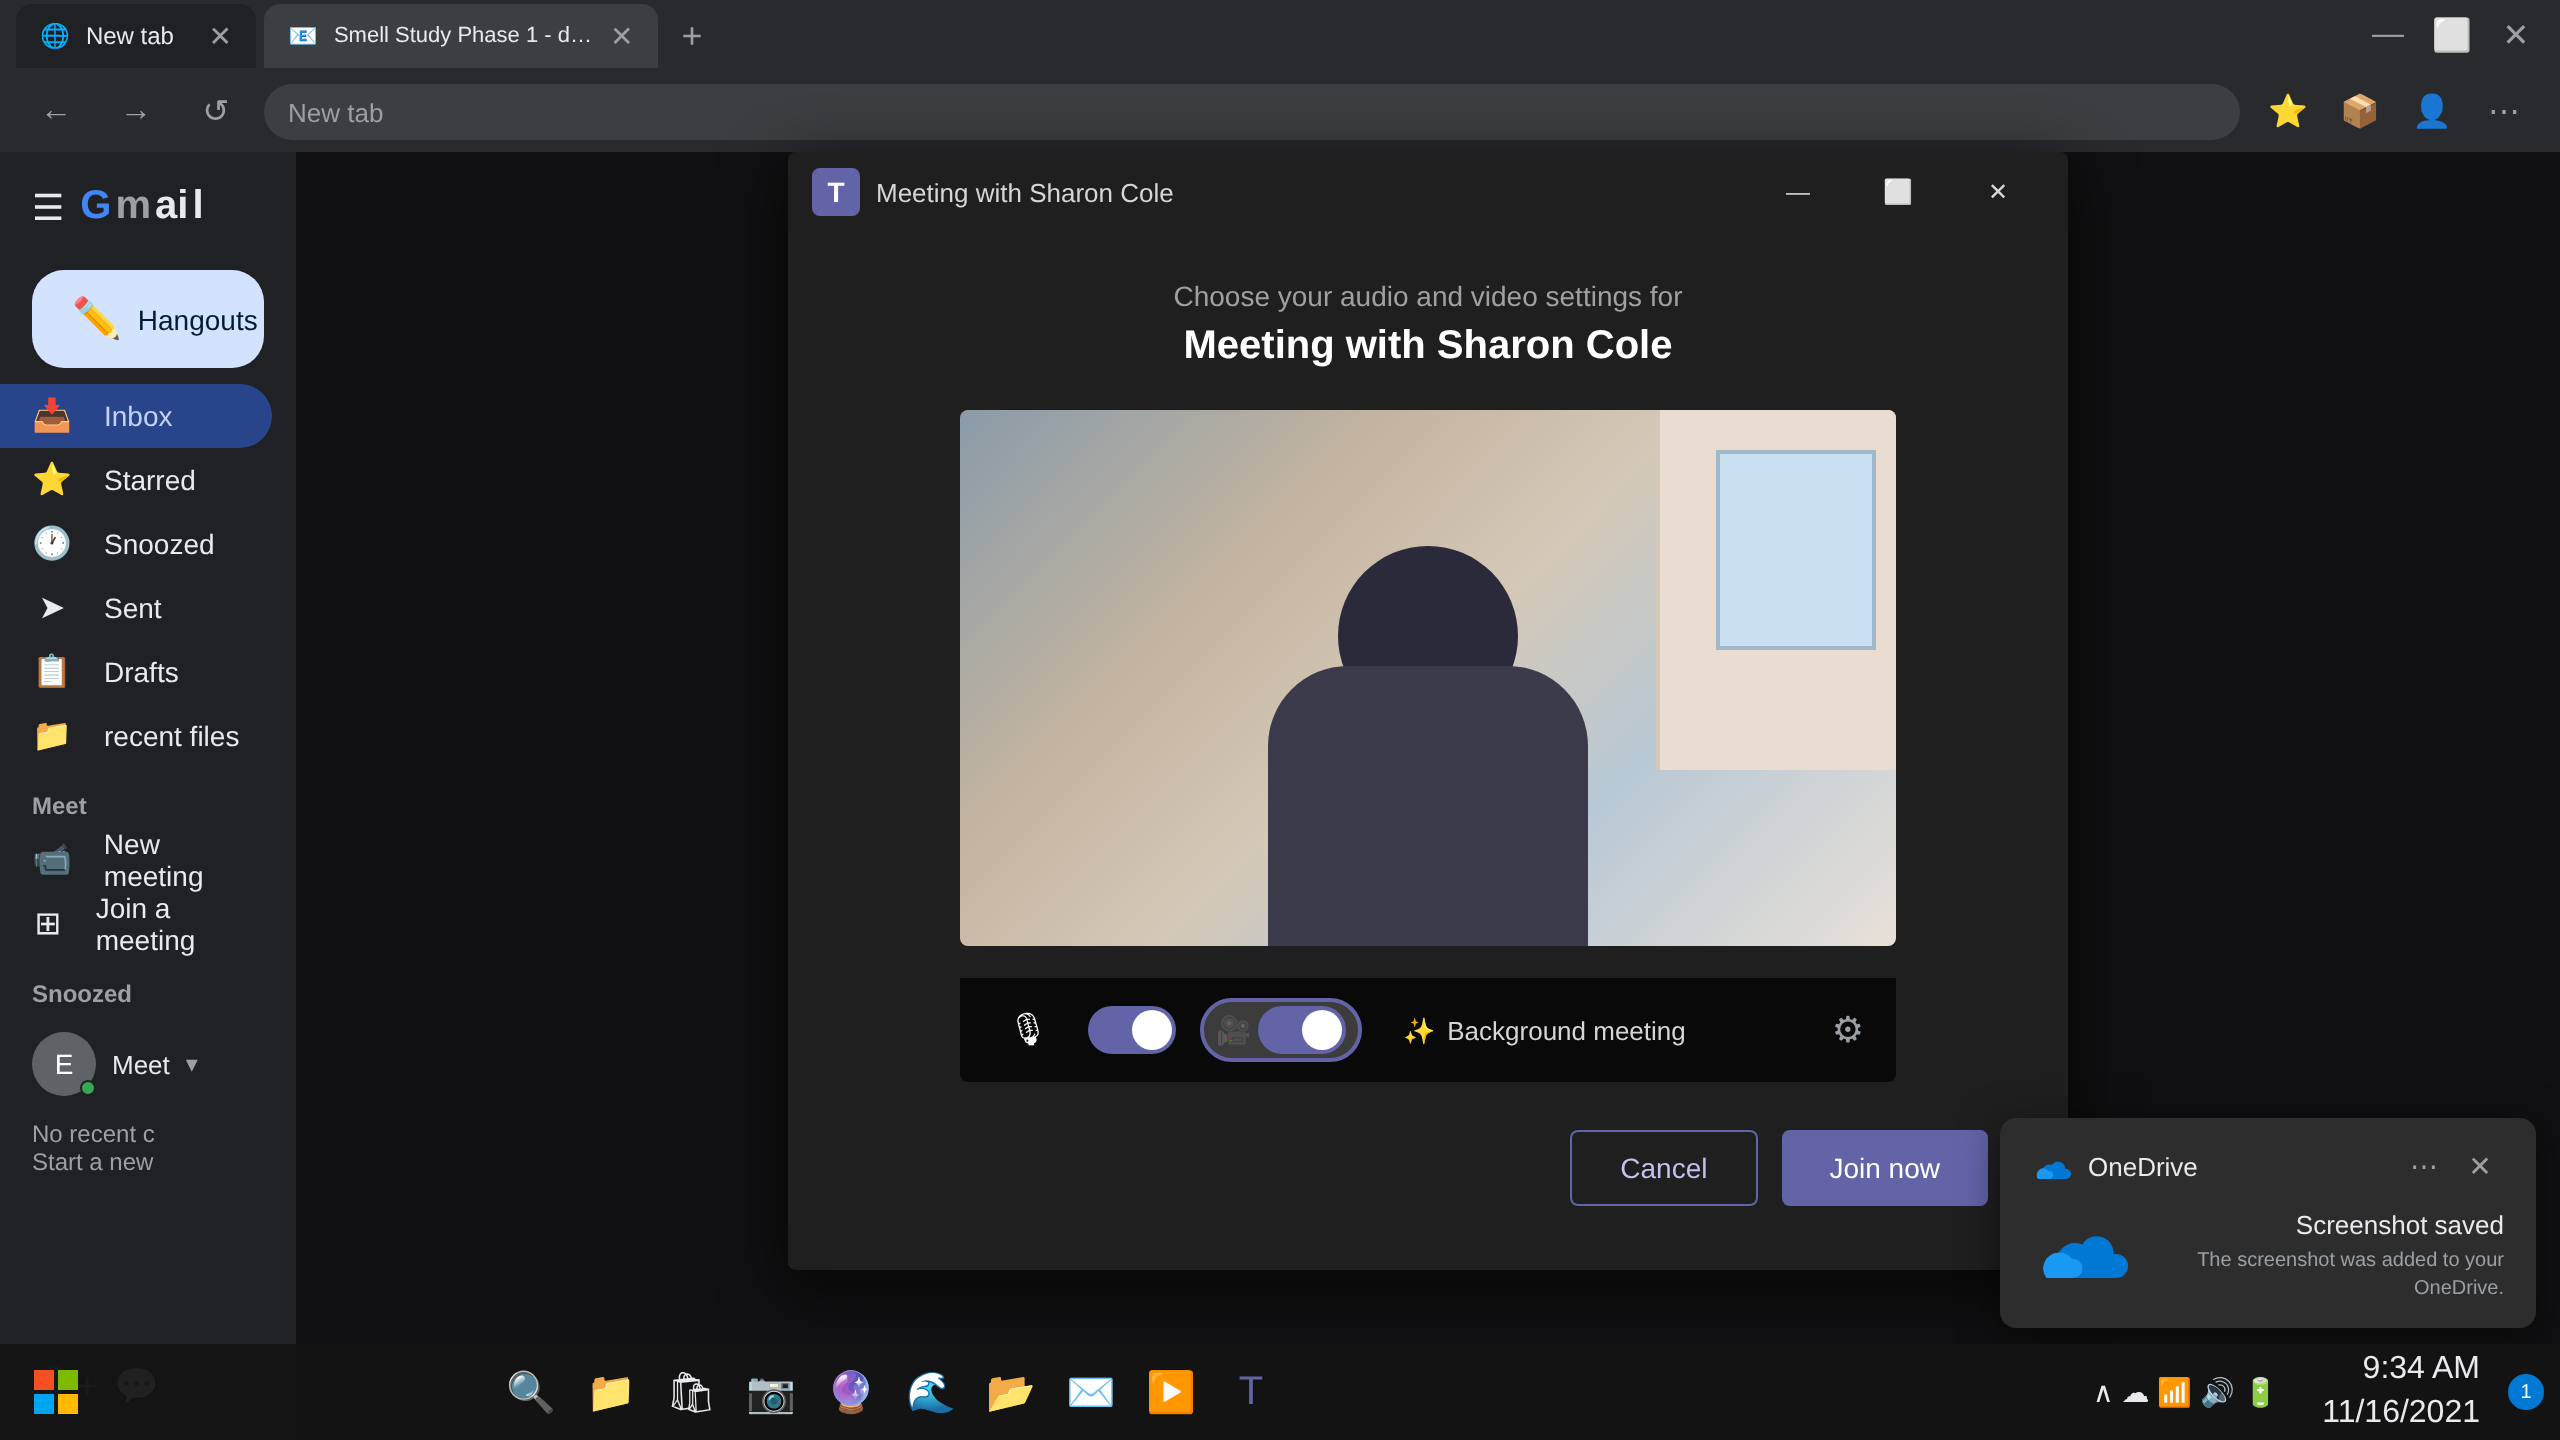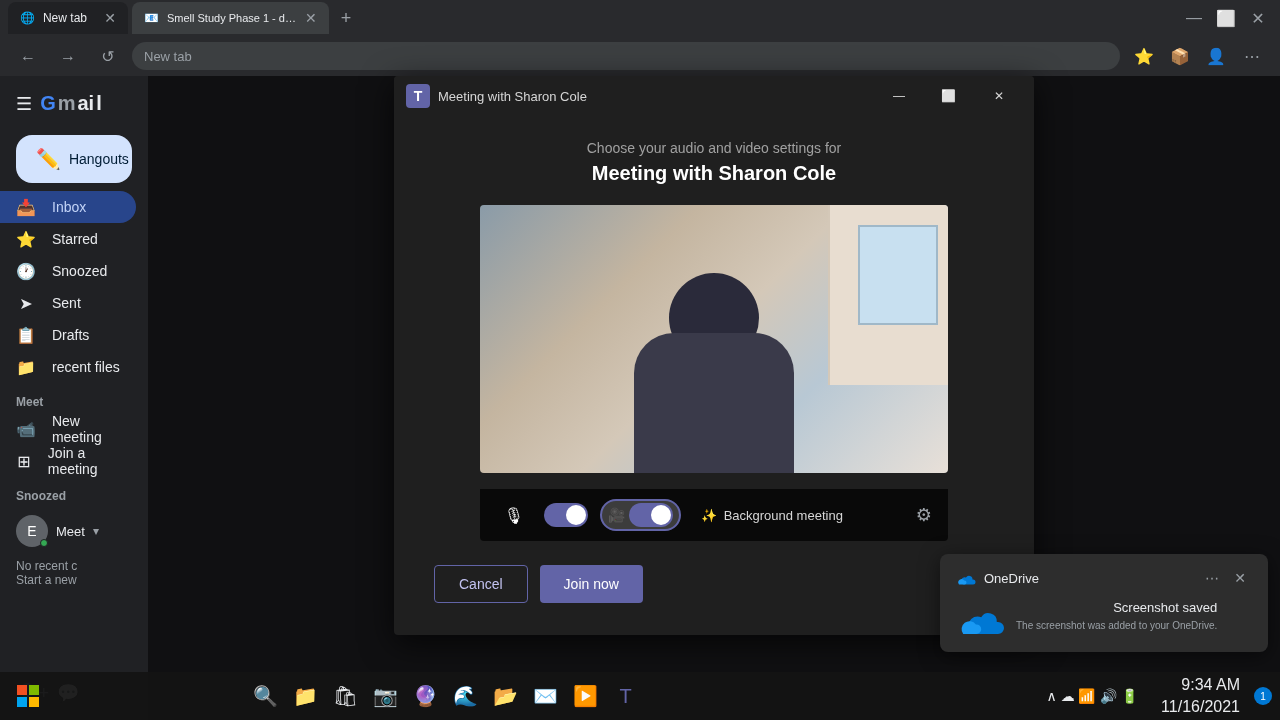--- a/index.html
+++ b/index.html
@@ -381,21 +381,21 @@
       margin-left: auto;
       color: #9aa0a6;
       cursor: pointer;
       font-size: 18px;
       background: none;
       border: none;
     }
 
     .dialog-actions {
       display: flex;
-      justify-content: flex-start;
+      justify-content: flex-end;
       gap: 12px;
       margin-top: 24px;
     }
     .btn-cancel {
       background: none;
       border: 1px solid #6264a7;
       border-radius: 4px;
       color: #c2c2f0;
       padding: 10px 24px;
       font-size: 14px;
@@ -409,23 +409,23 @@
       color: white;
       padding: 10px 24px;
       font-size: 14px;
       cursor: pointer;
       font-weight: 500;
     }
 
     
     .onedrive-notif {
       position: absolute;
-      bottom: 68px;
+      bottom: 56px;
       right: 12px;
-      width: 328px;
+      width: 268px;
       background: #2d2d2d;
       border-radius: 8px;
       padding: 12px 16px;
       box-shadow: 0 4px 20px rgba(0,0,0,0.5);
       z-index: 100;
       display: flex;
       flex-direction: column;
     }
     .notif-header {
       display: flex;

